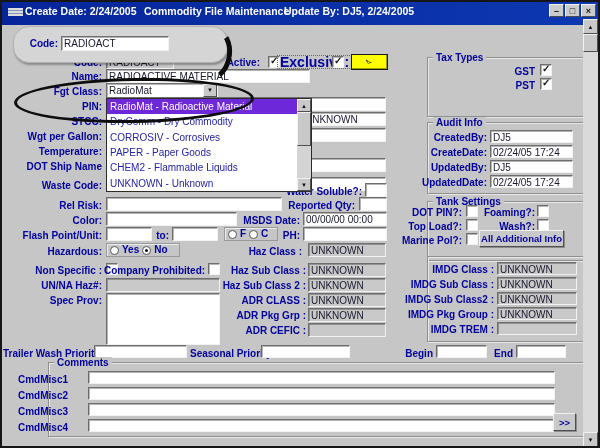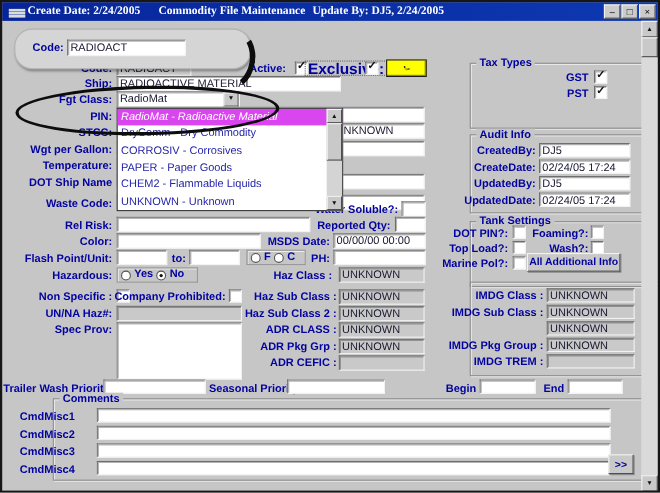--- a/index.html
+++ b/index.html
@@ -1,21 +1,21 @@
 <!DOCTYPE html>
 <html><head>
 <meta charset="utf-8">
 <style>
   html,body{margin:0;padding:0;background:#888;}
   .stage{position:relative;width:600px;height:448px;background:#c6c6c6;
          font-family:"Liberation Sans",sans-serif;overflow:hidden;}
   .frame{position:absolute;inset:0;border:2px solid #161616;z-index:60;pointer-events:none;}
   
-  .titlebar{position:absolute;left:2px;top:2px;right:2px;height:17px;
-            background:linear-gradient(90deg,#07259a,#0d38b2);z-index:6;font-family:Liberation Serif, serif;}
+  .titlebar{position:absolute;left:2px;top:2px;right:2px;height:23px;
+            background:linear-gradient(90deg,#07259a,#0d38b2);z-index:6;}
   .ttxt{position:absolute;top:3px;color:#fff;font-weight:bold;font-size:10.5px;white-space:nowrap;}
   .appicon{position:absolute;left:6px;top:6px;width:15px;height:8px;
            background:repeating-linear-gradient(180deg,#dcdcdc 0 2px,#7e93c0 2px 3px);}
   .winbtn{position:absolute;top:2px;width:15px;height:13px;background:#cbcbcb;
           border:1px solid;border-color:#f2f2f2 #4c4c4c #4c4c4c #f2f2f2;
           display:flex;align-items:center;justify-content:center;
           font-size:9px;font-weight:bold;color:#111;box-sizing:border-box;}
   
   .lbl{position:absolute;color:#0202a0;font-size:10px;font-weight:bold;
        text-align:right;white-space:nowrap;line-height:11px;}
@@ -44,21 +44,21 @@
        font-size:9.5px;font-weight:bold;color:#0202a0;
        display:flex;align-items:center;justify-content:center;box-sizing:border-box;}
   
   .combo-arrow{position:absolute;right:0;top:0;width:14px;height:100%;background:#c9c9c9;
        border:1px solid;border-color:#f2f2f2 #4f4f4f #4f4f4f #f2f2f2;
        display:flex;align-items:center;justify-content:center;font-size:6px;color:#111;box-sizing:border-box;}
   .list{position:absolute;left:106px;top:98px;width:206px;height:94px;background:#fff;
         border:1px solid #2c2c2c;z-index:10;display:flex;flex-direction:column;box-sizing:border-box;}
   .li{flex:1;display:flex;align-items:center;padding:0 16px 0 3px;
       font-size:10px;color:#2525a8;white-space:nowrap;overflow:hidden;}
-  .li.sel{background:#d946ef;color:#fff;font-style:italic;}
+  .li.sel{background:#6d28d9;color:#fff;}
   .vsb{position:absolute;top:0;right:0;bottom:0;width:14px;background:#d4d4d4;z-index:3;}
   .sbtn{position:absolute;left:0;width:14px;height:13px;background:#c9c9c9;border:1px solid;
         border-color:#f2f2f2 #4f4f4f #4f4f4f #f2f2f2;display:flex;align-items:center;
         justify-content:center;font-size:6px;color:#111;box-sizing:border-box;}
   .sthumb{position:absolute;left:0;width:14px;background:#c9c9c9;border:1px solid;
         border-color:#f2f2f2 #4f4f4f #4f4f4f #f2f2f2;box-sizing:border-box;}
   
   .mainsb{position:absolute;left:583px;top:19px;width:15px;height:428px;background:#dadada;z-index:7;}
   .mainsb .sbtn,.mainsb .sthumb{width:15px;}
   
@@ -109,21 +109,21 @@
       <span class="ck">✓</span>
     </div>
   <div class="dotted" style="left:277px;top:55px">Exclusive:</div>
   <div class="cb" style="left:332px;top:56px">
       <span class="ck">✓</span>
     </div>
   <div class="notebtn">
       <span class="note">♪</span>
     </div>
 
-  <div class="lbl" style="left:30px;top:71px;width:72px">Ship:</div>
+  <div class="lbl" style="left:30px;top:71px;width:72px">Name:</div>
   <div class="inp" style="left:106px;top:69px;width:204px">RADIOACTIVE MATERIAL</div>
 
   <div class="lbl" style="left:30px;top:86px;width:72px">Fgt Class:</div>
   <div class="inp" style="left:106px;top:83px;width:112px;height:15px;padding-right:16px">
     <span>RadioMat</span>
     <div class="combo-arrow">
         <span>▼</span>
       </div>
   </div>
 
@@ -253,20 +253,21 @@
   <div class="cb" style="left:537px;top:219px"></div>
   <div class="lbl" style="left:396px;top:235px;width:66px">Marine Pol?:</div>
   <div class="cb" style="left:466px;top:233px"></div>
   <div class="btn" style="left:479px;top:230px;width:85px;height:17px">All Additional Info</div>
 
   <div class="grp" style="left:391px;top:256px;width:186px;height:84px"></div>
   <div class="lbl" style="left:396px;top:264px;width:98px">IMDG Class :</div>
   <div class="inp ro" style="left:497px;top:262px;width:80px;height:13px">UNKNOWN</div>
   <div class="lbl" style="left:396px;top:279px;width:98px">IMDG Sub Class :</div>
   <div class="inp ro" style="left:497px;top:277px;width:80px;height:13px">UNKNOWN</div>
+  <div class="lbl" style="left:396px;top:294px;width:98px">IMDG Sub Class2 :</div>
   <div class="inp ro" style="left:497px;top:292px;width:80px;height:13px">UNKNOWN</div>
   <div class="lbl" style="left:396px;top:309px;width:98px">IMDG Pkg Group :</div>
   <div class="inp ro" style="left:497px;top:307px;width:80px;height:13px">UNKNOWN</div>
   <div class="lbl" style="left:396px;top:324px;width:98px">IMDG TREM :</div>
   <div class="inp ro" style="left:497px;top:322px;width:80px;height:13px"></div>
 
   <div class="lbl" style="left:3px;top:348px;width:88px">Trailer Wash Priority</div>
   <div class="inp" style="left:94px;top:345px;width:93px;height:13px"></div>
   <div class="lbl" style="left:190px;top:348px;width:68px">Seasonal Priority</div>
   <div class="inp" style="left:261px;top:345px;width:89px;height:13px"></div>

